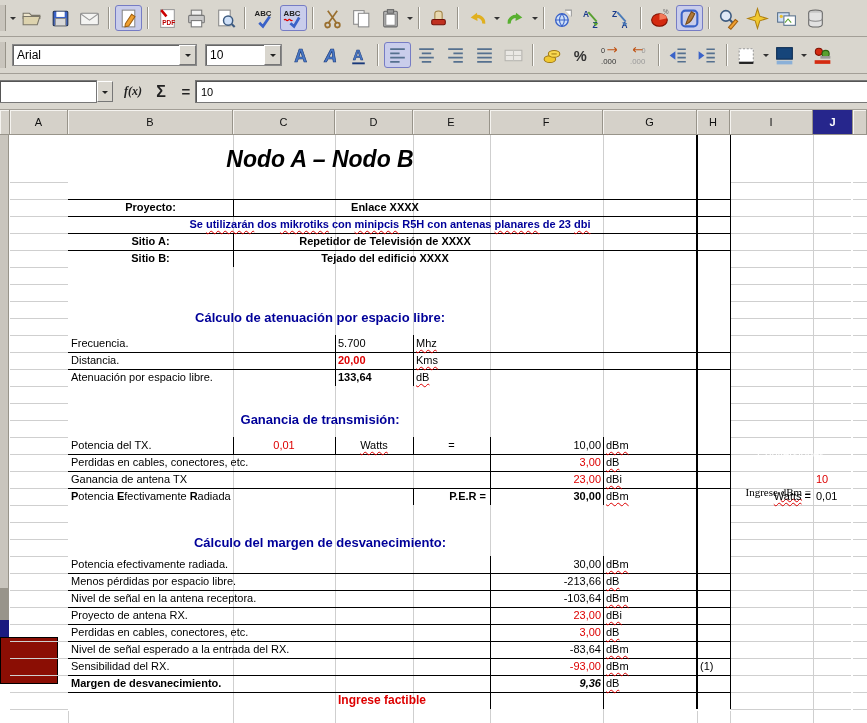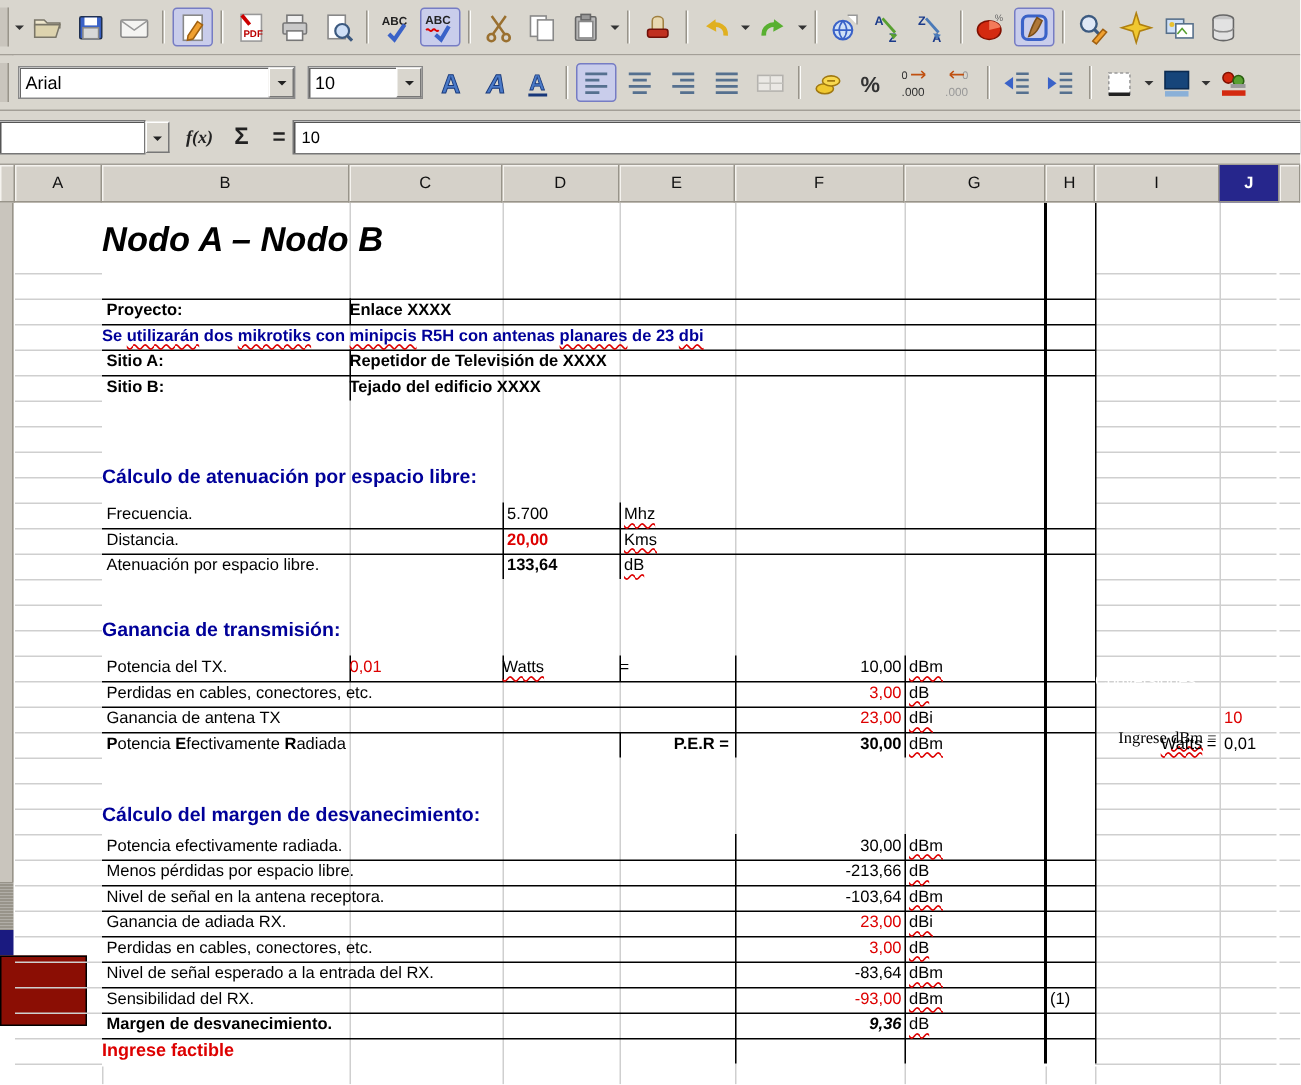--- a/index.html
+++ b/index.html
@@ -28,21 +28,21 @@
 #finput{position:absolute;left:196px;top:7px;width:671px;height:21px;border:none;outline:none;font-size:11px;padding-left:5px;background:#fff;box-shadow:inset 1px 1px 0 #555,0 0 0 1px #777}
 
 #chead{position:absolute;left:0;top:110px;width:867px;height:25px;background:#d5d1c9}
 .hcell{position:absolute;top:0;height:25px;background:#d5d1c9;border-right:1px solid #98948a;border-bottom:1px solid #98948a;box-shadow:inset 1px 1px 0 #f5f3ef;font-size:11px;color:#111;display:flex;align-items:center;justify-content:center}
 .hcell.sel{background:#26268c;color:#fff;box-shadow:none;font-weight:bold}
 
 #grid{position:absolute;inset:0}
 .gl{position:absolute;background:#cfcfcf}
 .bl{position:absolute;background:#000}
 .cell{position:absolute;font-size:11px;line-height:17px;color:#000;white-space:nowrap}
-.b{font-weight:bold}.c{}.r{text-align:right}
+.b{font-weight:bold}.c{text-align:center}.r{text-align:right}
 .red{color:#dd0000}
 .blue{color:#000099}
 .sq{text-decoration:underline wavy #dd0000 1px;text-underline-offset:2px}
 svg{display:block}
 </style>
 </head>
 <body>
 
 <div id="app">
   <div id="grid">
@@ -255,21 +255,21 @@
       <div class="bl" style="left: 603px; top: 556px; width: 1px; height: 153px;"></div>
       <div class="cell " style="left: 71px; top: 556px; width: 410px; height: 17px;">Potencia efectivamente radiada.</div>
       <div class="cell  r" style="left: 490px; top: 556px; width: 111px; height: 17px;">30,00</div>
       <div class="cell sq" style="left: 606px; top: 556px; width: 80px; height: 17px;">dBm</div>
       <div class="cell " style="left: 71px; top: 573px; width: 410px; height: 17px;">Menos pérdidas por espacio libre.</div>
       <div class="cell  r" style="left: 490px; top: 573px; width: 111px; height: 17px;">-213,66</div>
       <div class="cell sq" style="left: 606px; top: 573px; width: 80px; height: 17px;">dB</div>
       <div class="cell " style="left: 71px; top: 590px; width: 410px; height: 17px;">Nivel de señal en la antena receptora.</div>
       <div class="cell  r" style="left: 490px; top: 590px; width: 111px; height: 17px;">-103,64</div>
       <div class="cell sq" style="left: 606px; top: 590px; width: 80px; height: 17px;">dBm</div>
-      <div class="cell " style="left: 71px; top: 607px; width: 410px; height: 17px;">Ganancia de adiada RX.</div>
+      <div class="cell " style="left: 71px; top: 607px; width: 410px; height: 17px;">Proyecto de antena RX.</div>
       <div class="cell red r" style="left: 490px; top: 607px; width: 111px; height: 17px;">23,00</div>
       <div class="cell sq" style="left: 606px; top: 607px; width: 80px; height: 17px;">dBi</div>
       <div class="cell " style="left: 71px; top: 624px; width: 410px; height: 17px;">Perdidas en cables, conectores, etc.</div>
       <div class="cell red r" style="left: 490px; top: 624px; width: 111px; height: 17px;">3,00</div>
       <div class="cell sq" style="left: 606px; top: 624px; width: 80px; height: 17px;">dB</div>
       <div class="cell " style="left: 71px; top: 641px; width: 410px; height: 17px;">Nivel de señal esperado a la entrada del RX.</div>
       <div class="cell  r" style="left: 490px; top: 641px; width: 111px; height: 17px;">-83,64</div>
       <div class="cell sq" style="left: 606px; top: 641px; width: 80px; height: 17px;">dBm</div>
       <div class="cell " style="left: 71px; top: 658px; width: 410px; height: 17px;">Sensibilidad  del RX.</div>
       <div class="cell red r" style="left: 490px; top: 658px; width: 111px; height: 17px;">-93,00</div>

